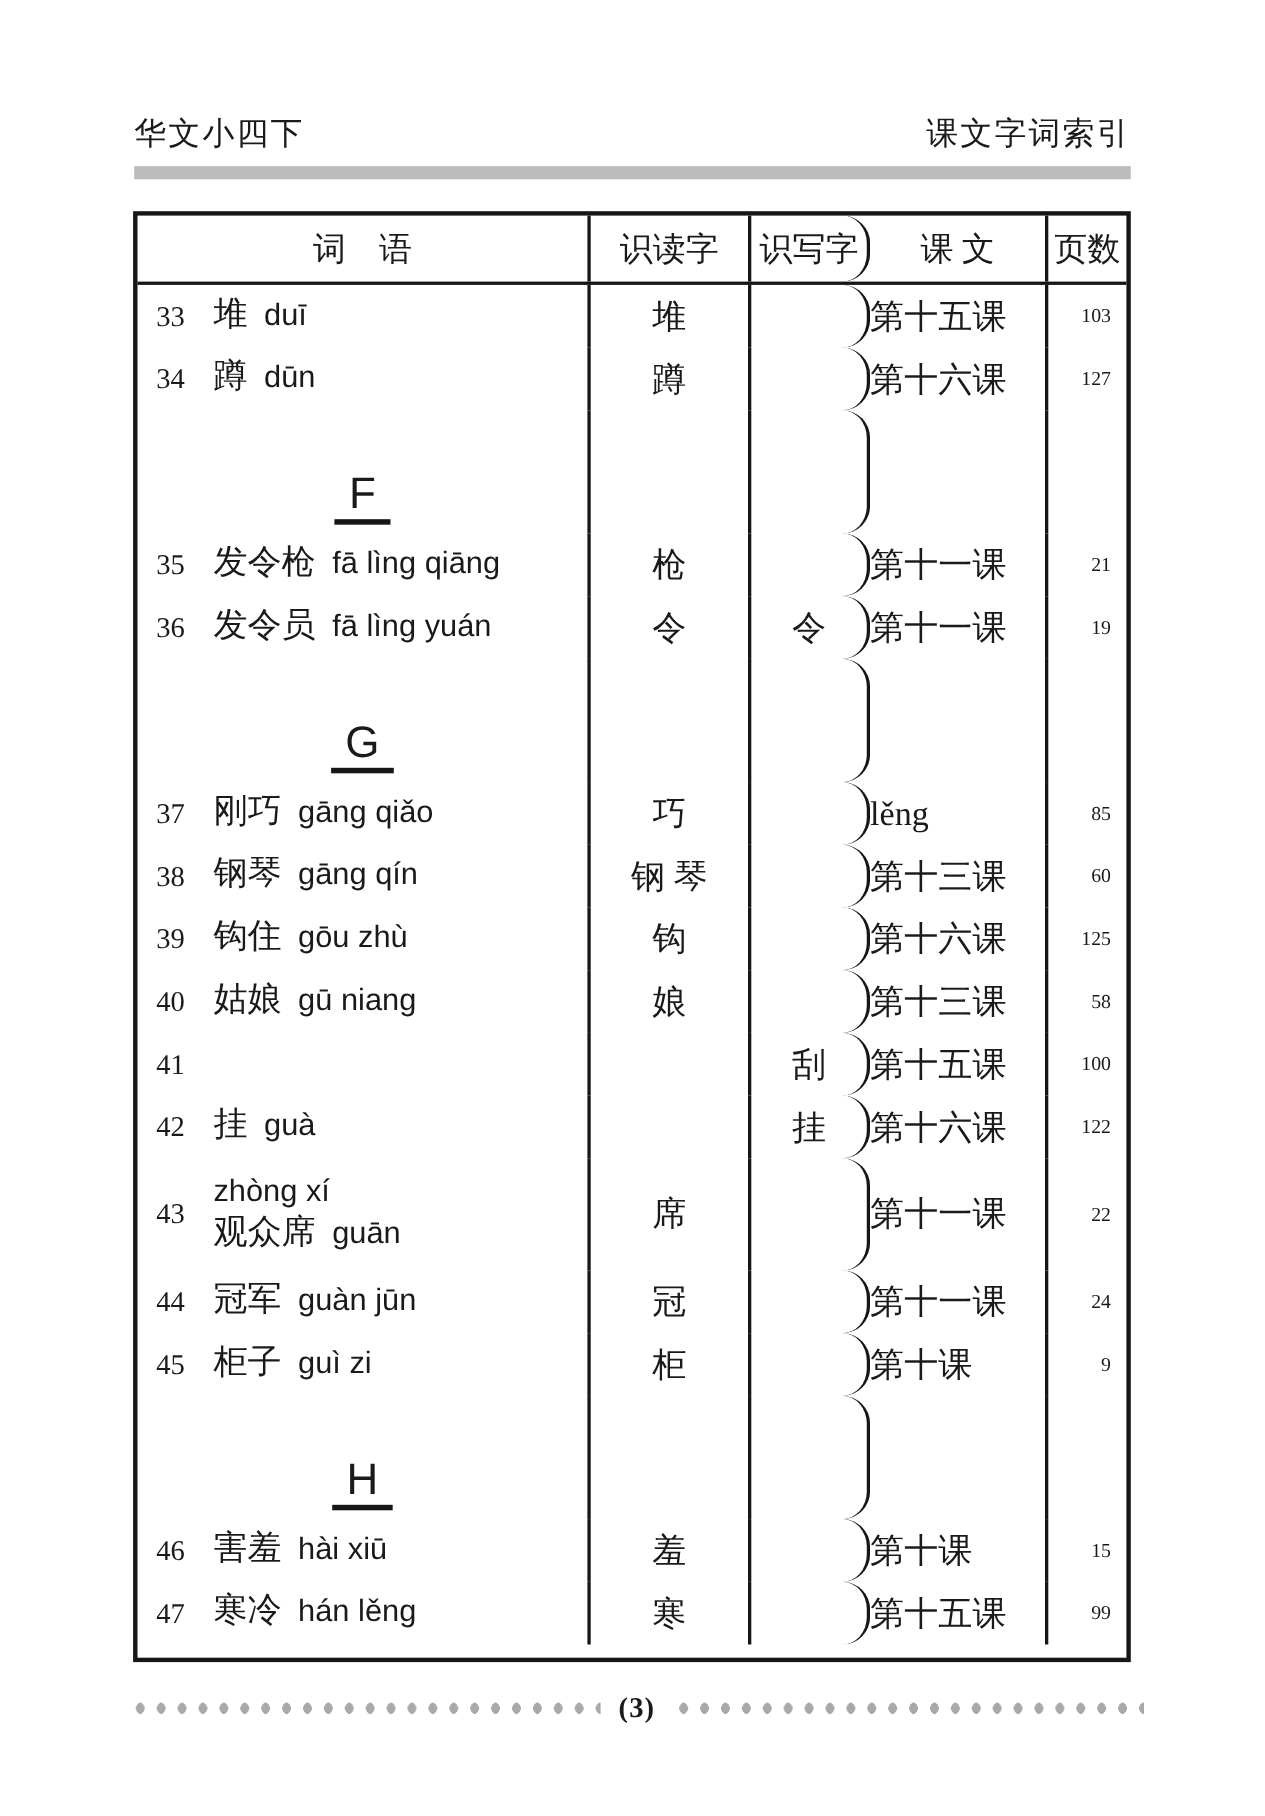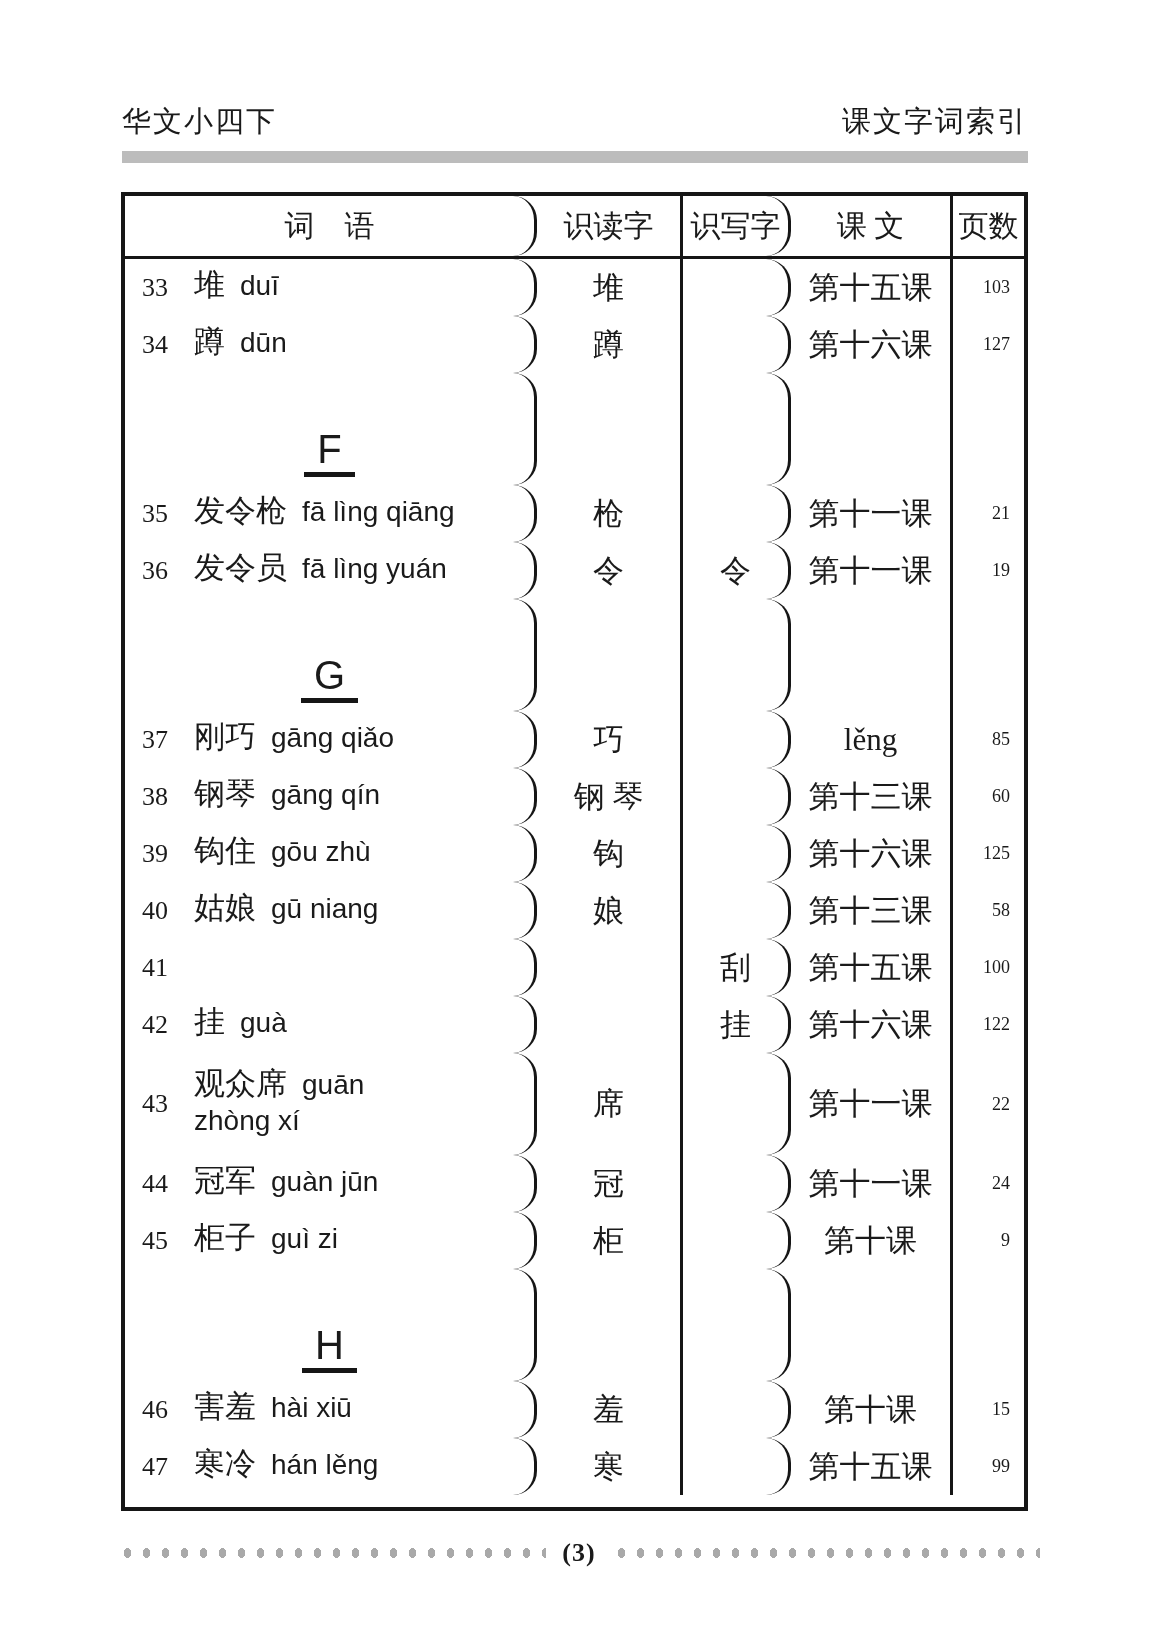--- a/index.html
+++ b/index.html
@@ -33,24 +33,24 @@
   
   .vtable{
     position:absolute;left:121px;top:192px;width:907px;
     border:4px solid var(--border);
     box-sizing:border-box;
     background:var(--paper);
     padding-bottom:12px;
   }
   .row{display:flex;align-items:stretch;}
   .cell{box-sizing:border-box;display:flex;align-items:center;}
-  .c1{width:412px;border-right:3px solid var(--border);padding-left:17px;border-radius:24px;}
+  .c1{width:412px;border-right:3px solid var(--border);padding-left:17px;}
   .c2{width:146px;border-right:3px solid var(--border);justify-content:center;}
   .c3{width:108px;border-right:3px solid var(--border);justify-content:center;border-radius:25px;}
-  .c4{width:162px;border-right:3px solid var(--border);justify-content:center;}
+  .c4{width:162px;border-right:3px solid var(--border);justify-content:flex-start;}
   .c5{flex:1;justify-content:flex-end;padding-right:14px;}
   .thead{height:60px;border-bottom:3px solid var(--border);}
   .thead .cell{justify-content:center;font-size:30px;white-space:pre;padding-left:0;}
   .row-entry{height:57px;}
   .row-tall{height:102px;}
   .row-section{height:112px;}
   .row-section .c1{justify-content:center;align-items:flex-end;padding-left:0;padding-bottom:8px;}
   .num{flex:none;width:52px;font-size:26px;}
   .wp{display:block;}
   .line{line-height:32px;white-space:nowrap;}
@@ -315,22 +315,22 @@
             <span class="hanzi">第十六课</span>
           </div>
           <div class="cell c5 pageno-cell">
             <span>122</span>
           </div>
         </div>
         <div class="row row-tall">
           <div class="cell c1">
             <span class="num">43</span>
             <div class="wp">
+              <div class="line line2"><span class="pinyin">zhòng xí</span></div>
               <div class="line"><span class="word">观众席</span><span class="pinyin">guān</span></div>
-              <div class="line line2"><span class="pinyin">zhòng xí</span></div>
             </div>
           </div>
           <div class="cell c2">
             <span class="hanzi">席</span>
           </div>
           <div class="cell c3">
             <span class="hanzi"></span>
           </div>
           <div class="cell c4">
             <span class="hanzi">第十一课</span>

